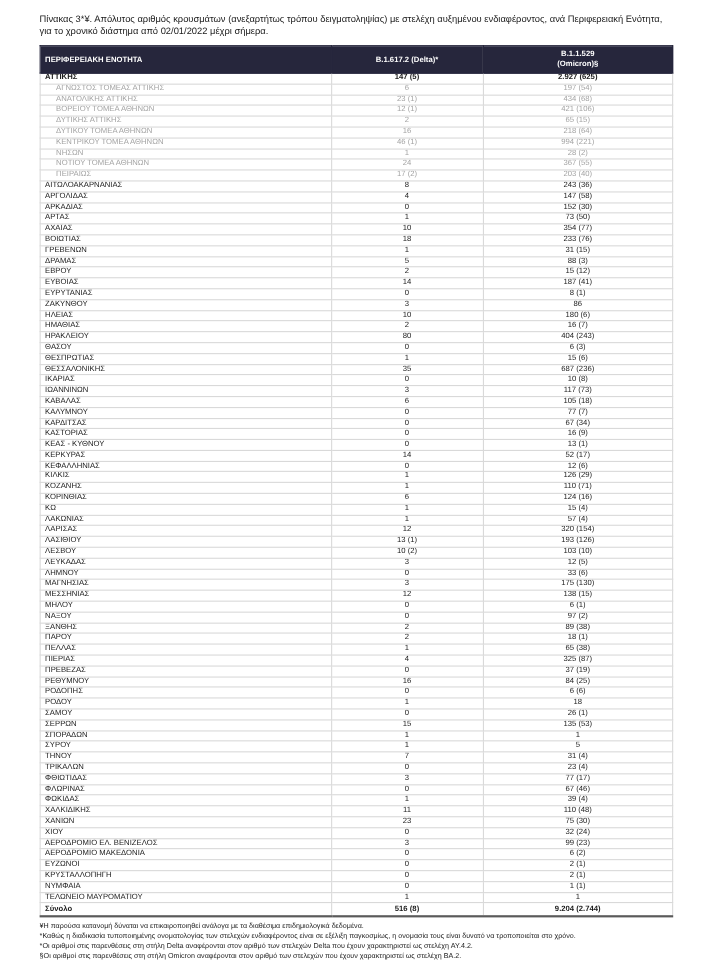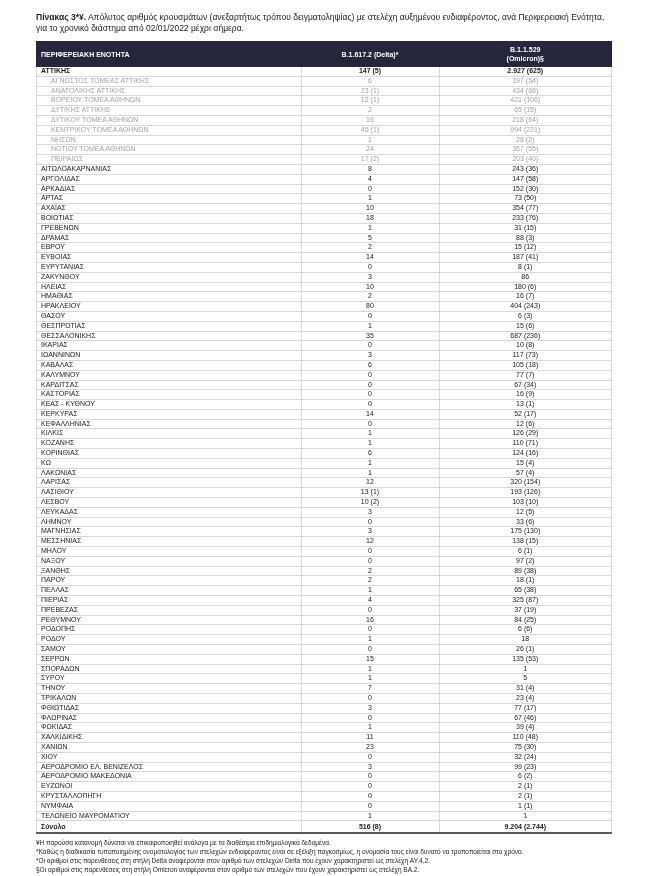--- a/index.html
+++ b/index.html
@@ -1,21 +1,21 @@
 <!DOCTYPE html>
 <html style="--header-bg: #26263c; --sub-text: #a3a3a3;"><head>
 <meta charset="utf-8">
 <style>
   :root { --header-bg:#26263c; --sub-text:#a3a3a3; }
   * { box-sizing:border-box; }
   html,body { margin:0; padding:0; background:#ffffff; }
   body { width:648px; font-family:"Liberation Sans", sans-serif; }
   .page { width:648px; height:876px; padding:12px 36px 0 36px; overflow:hidden; background:#fff; }
   .title { font-size:8.5px; line-height:11px; color:#1a1a1a; }
-  .title .title-label { font-weight:bold; }
+  .title .title-label { font-weight:normal; }
   table.variants { border-collapse:collapse; width:100%; margin-top:7px; table-layout:fixed; }
   table.variants col.c-region { width:46%; }
   table.variants col.c-delta  { width:24%; }
   table.variants col.c-omicron{ width:30%; }
   thead th {
     background:var(--header-bg); color:#ffffff; font-size:7px; line-height:9px;
     padding:3px 4px; border:1px solid var(--header-bg); font-weight:bold;
     text-align:center; vertical-align:middle;
   }
   thead th.region-h { text-align:left; }

